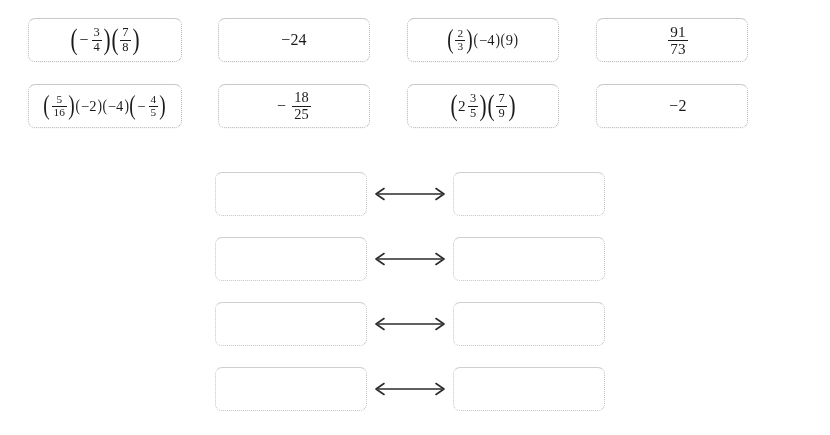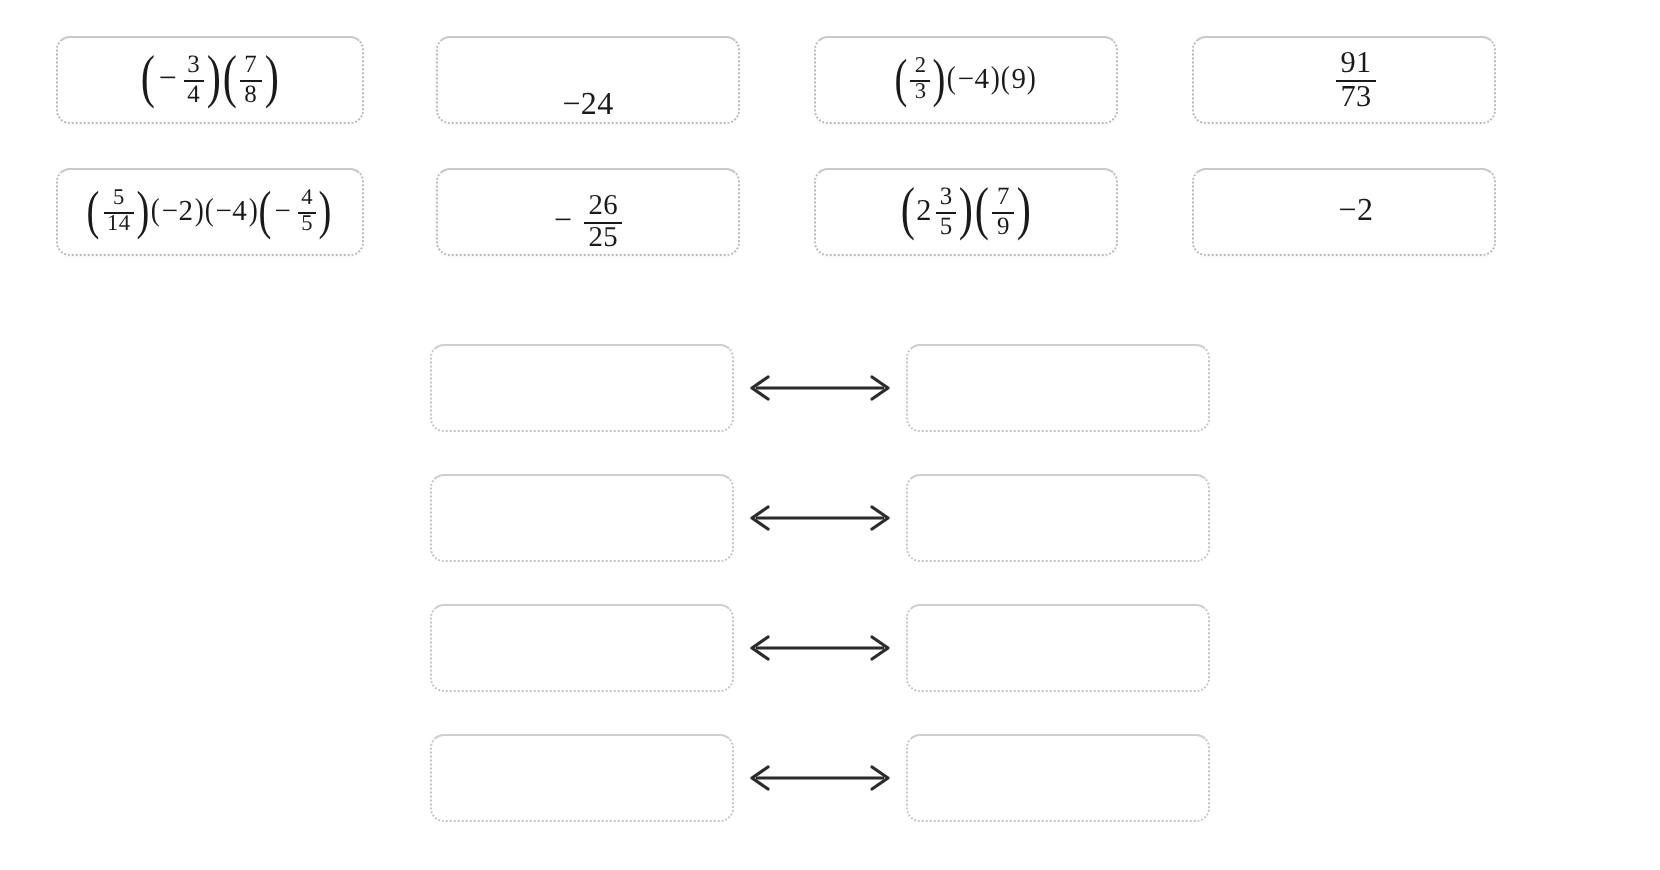--- a/index.html
+++ b/index.html
@@ -37,21 +37,21 @@
     border-top: 1px solid #c9c9c9;
     border-radius: 7px;
     background: #ffffff;
     display: flex;
     align-items: center;
     justify-content: center;
     cursor: move;
     box-shadow: 0 1px 0 rgba(0,0,0,0.02);
   }
   .tile-col-1 { width: 154px; margin-left: 28px; }
-  .tile-col-2 { width: 152px; margin-left: 36px; align-items: flex-end; }
+  .tile-col-2 { width: 152px; margin-left: 36px; }
   .tile-col-3 { width: 152px; margin-left: 37px; }
   .tile-col-4 { width: 152px; margin-left: 37px; padding-left: 12px; }
 
   .expr {
     font-size: 16px;
     line-height: 1;
     display: inline-flex;
     align-items: center;
     white-space: nowrap;
     letter-spacing: 0.2px;
@@ -178,21 +178,21 @@
     </div>
   </div>
 
   <div class="tile-row row-2">
 
     <div class="tile tile-col-1">
       <span class="expr small">
         <span class="paren">(</span>
         <span class="frac">
           <span class="num">5</span>
-          <span class="den">14</span>
+          <span class="den">16</span>
         </span>
         <span class="paren">)</span>
         <span class="paren-sm">(</span>
         <span>−2</span>
         <span class="paren-sm">)</span>
         <span class="paren-sm">(</span>
         <span>−4</span>
         <span class="paren-sm">)</span>
         <span class="paren">(</span>
         <span class="minus">−</span>
@@ -201,21 +201,21 @@
           <span class="den">5</span>
         </span>
         <span class="paren">)</span>
       </span>
     </div>
 
     <div class="tile tile-col-2">
       <span class="expr">
         <span class="minus" style="margin-right:5px">−</span>
         <span class="frac" style="font-size:0.9em">
-          <span class="num">26</span>
+          <span class="num">18</span>
           <span class="den">25</span>
         </span>
       </span>
     </div>
 
     <div class="tile tile-col-3">
       <span class="expr">
         <span class="paren">(</span>
         <span class="mixed-int">2</span>
         <span class="frac">

